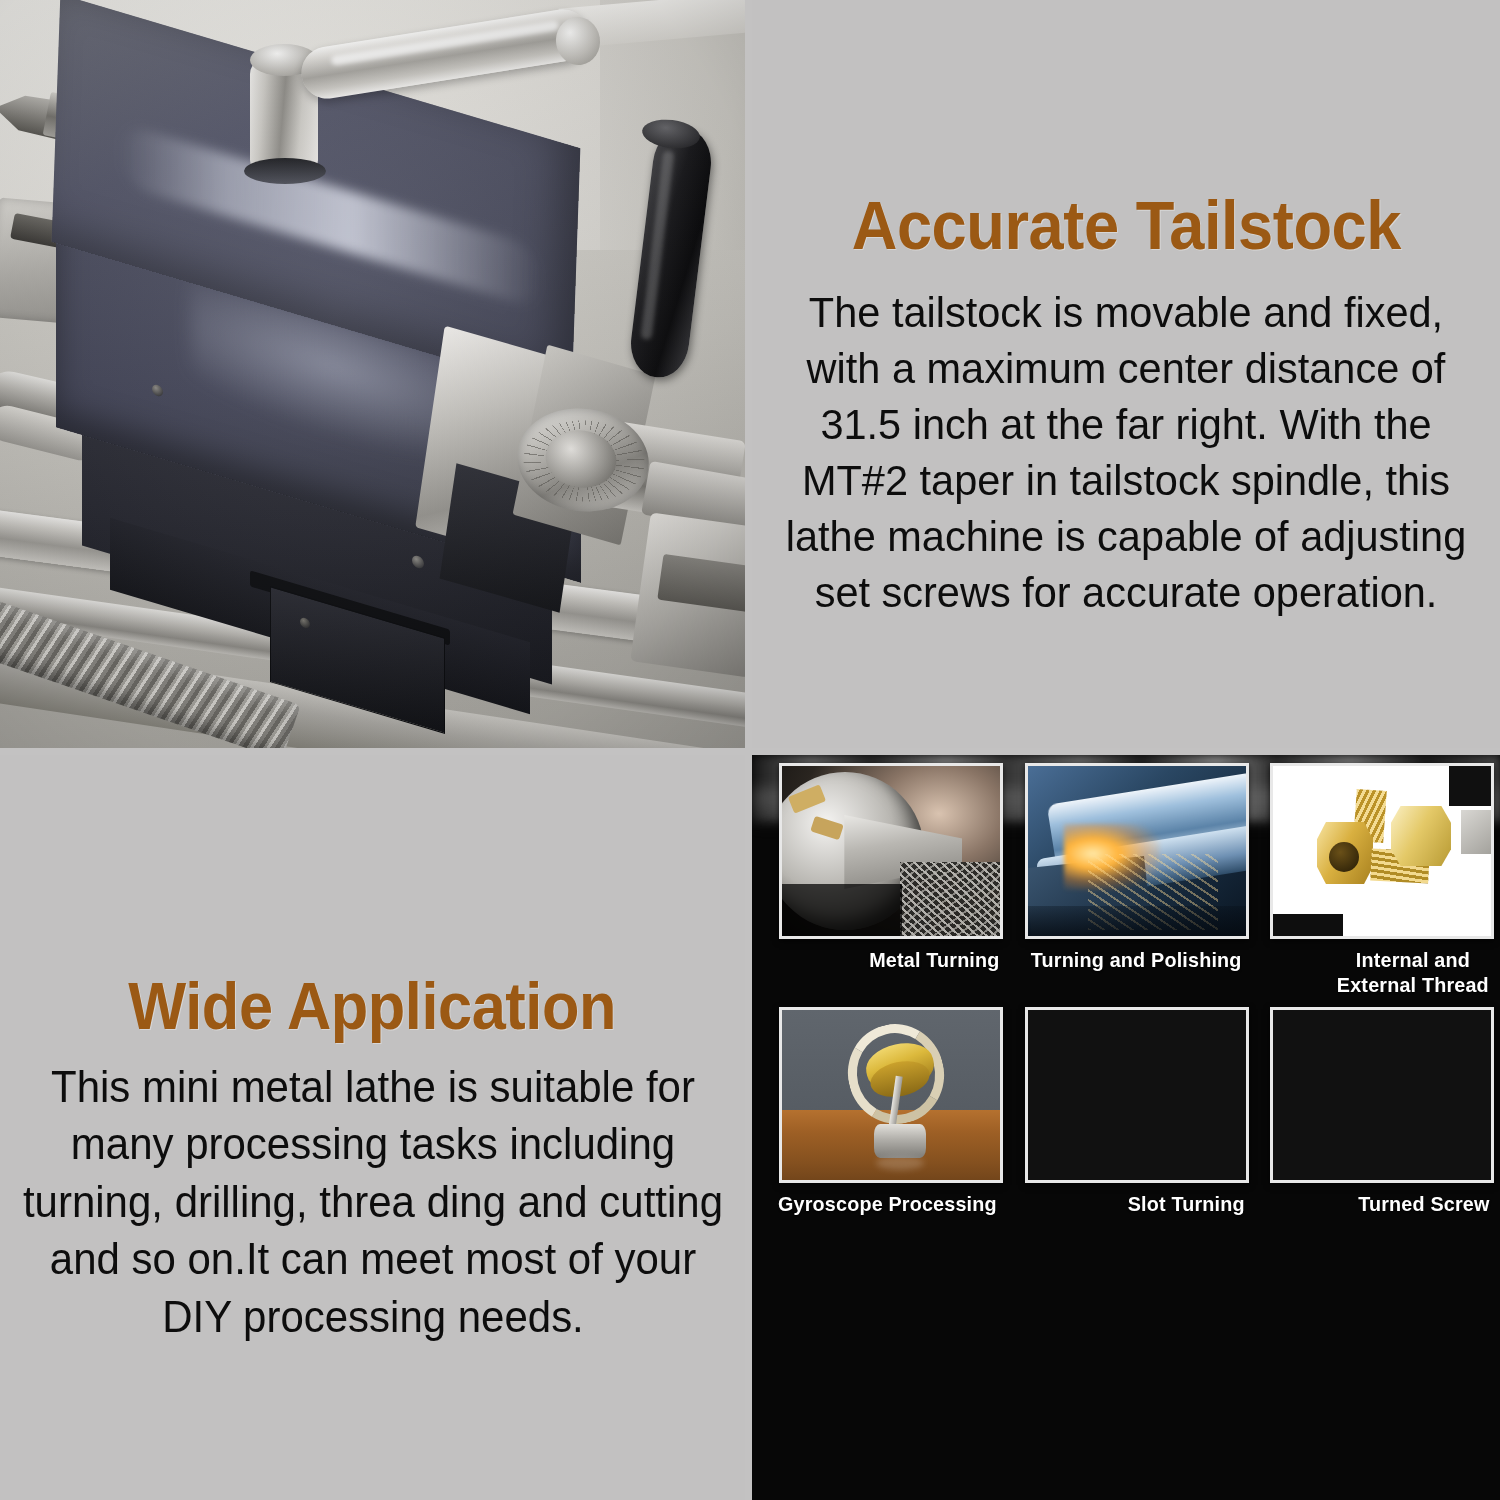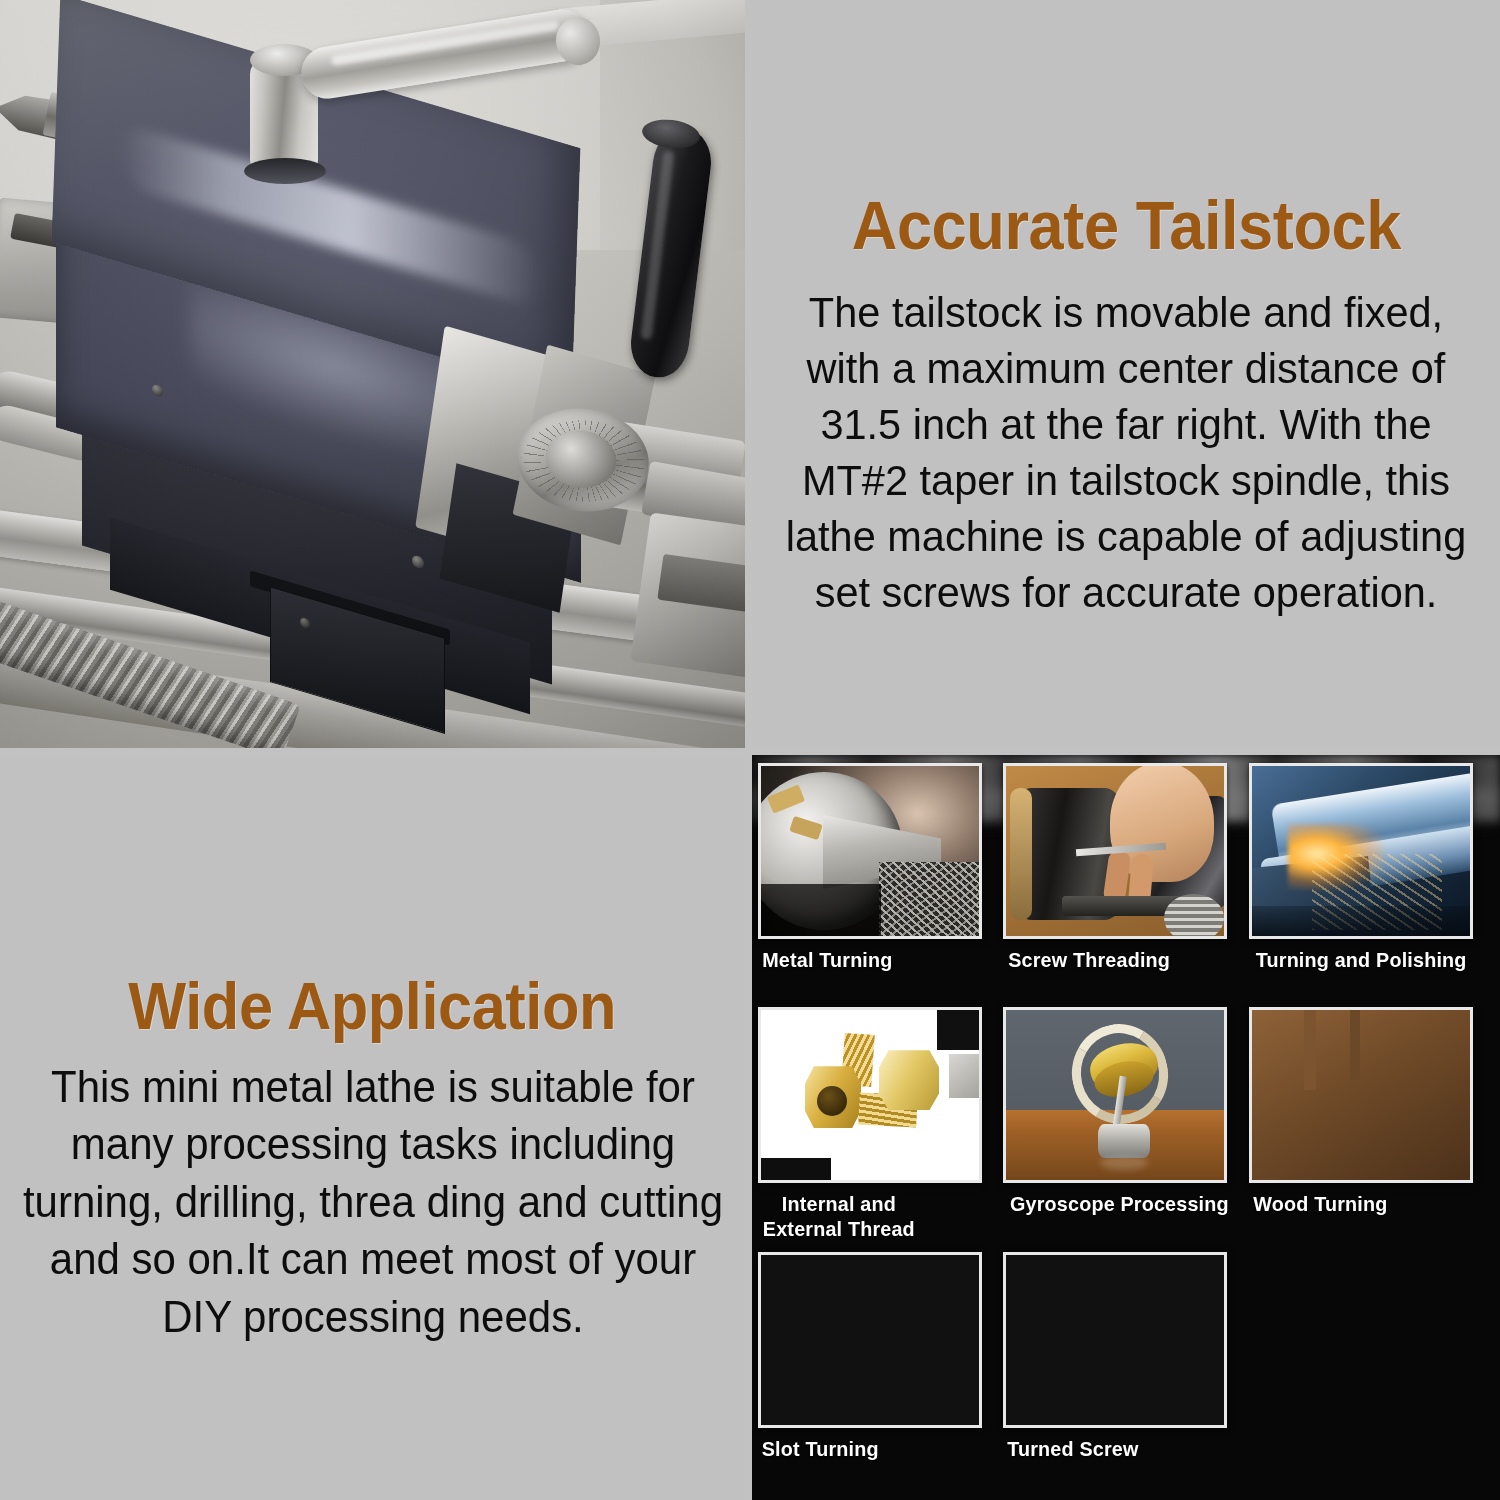--- a/index.html
+++ b/index.html
@@ -329,21 +329,21 @@
     filter:blur(7px);
   }
   #grid-wrap {
     position:absolute; left:0; top:0; width:748px; height:745px;
     display:grid;
     grid-template-columns:repeat(3,1fr);
     grid-template-rows:repeat(3,1fr);
     padding:8px 6px 4px 6px;
     gap:0;
   }
-  .cell { position:relative; display:flex; flex-direction:column; align-items:flex-start; }
+  .cell { position:relative; display:flex; flex-direction:column; align-items:flex-end; }
   .thumb {
     width:224px; height:176px;
     border:3px solid #e8e8e8;
     box-sizing:border-box;
     overflow:hidden;
     position:relative;
     background:#111;
     box-shadow:0 2px 6px rgba(0,0,0,.7);
   }
   .cap {
@@ -608,35 +608,20 @@
             <div class="il chuck"></div>
             <div class="il cone"></div>
           <div class="il jaw1"></div>
             <div class="il jaw2"></div>
           <div class="il swarf"></div>
             <div class="il dark"></div>
         </div>
         <div class="cap">Metal Turning</div>
       </div>
 
-      <div class="cell">
-        <div class="thumb t2">
-          <div class="il bg"></div>
-            <div class="il pulley"></div>
-            <div class="il pulley-rim"></div>
-          <div class="il chuck2"></div>
-            <div class="il hand"></div>
-          <div class="il finger1"></div>
-            <div class="il finger2"></div>
-          <div class="il tool"></div>
-            <div class="il bar"></div>
-            <div class="il coil"></div>
-        </div>
-        <div class="cap">Screw Threading</div>
-      </div>
 
       <div class="cell">
         <div class="thumb t4">
           <div class="il bg"></div>
             <div class="il bar"></div>
             <div class="il bar2"></div>
           <div class="il tool"></div>
             <div class="il spark"></div>
             <div class="il spray"></div>
           <div class="il dk"></div>
@@ -666,34 +651,20 @@
           <div class="il ring"></div>
             <div class="il disc"></div>
             <div class="il disc2"></div>
           <div class="il stem"></div>
             <div class="il base"></div>
             <div class="il refl"></div>
         </div>
         <div class="cap">Gyroscope Processing</div>
       </div>
 
-      <div class="cell">
-        <div class="thumb t6">
-          <div class="il bg"></div>
-          <div class="il post1"></div>
-            <div class="il post2"></div>
-            <div class="il post3"></div>
-          <div class="il wheel"></div>
-            <div class="il spindlewood"></div>
-          <div class="il chisel"></div>
-            <div class="il bench"></div>
-            <div class="il rod"></div>
-        </div>
-        <div class="cap">Wood Turning</div>
-      </div>
 
       <div class="cell">
         <div class="thumb t8">
           <div class="il bg"></div>
             <div class="il shaft"></div>
             <div class="il grooves"></div>
           <div class="il hl"></div>
             <div class="il dk1"></div>
             <div class="il dk2"></div>
         </div>

